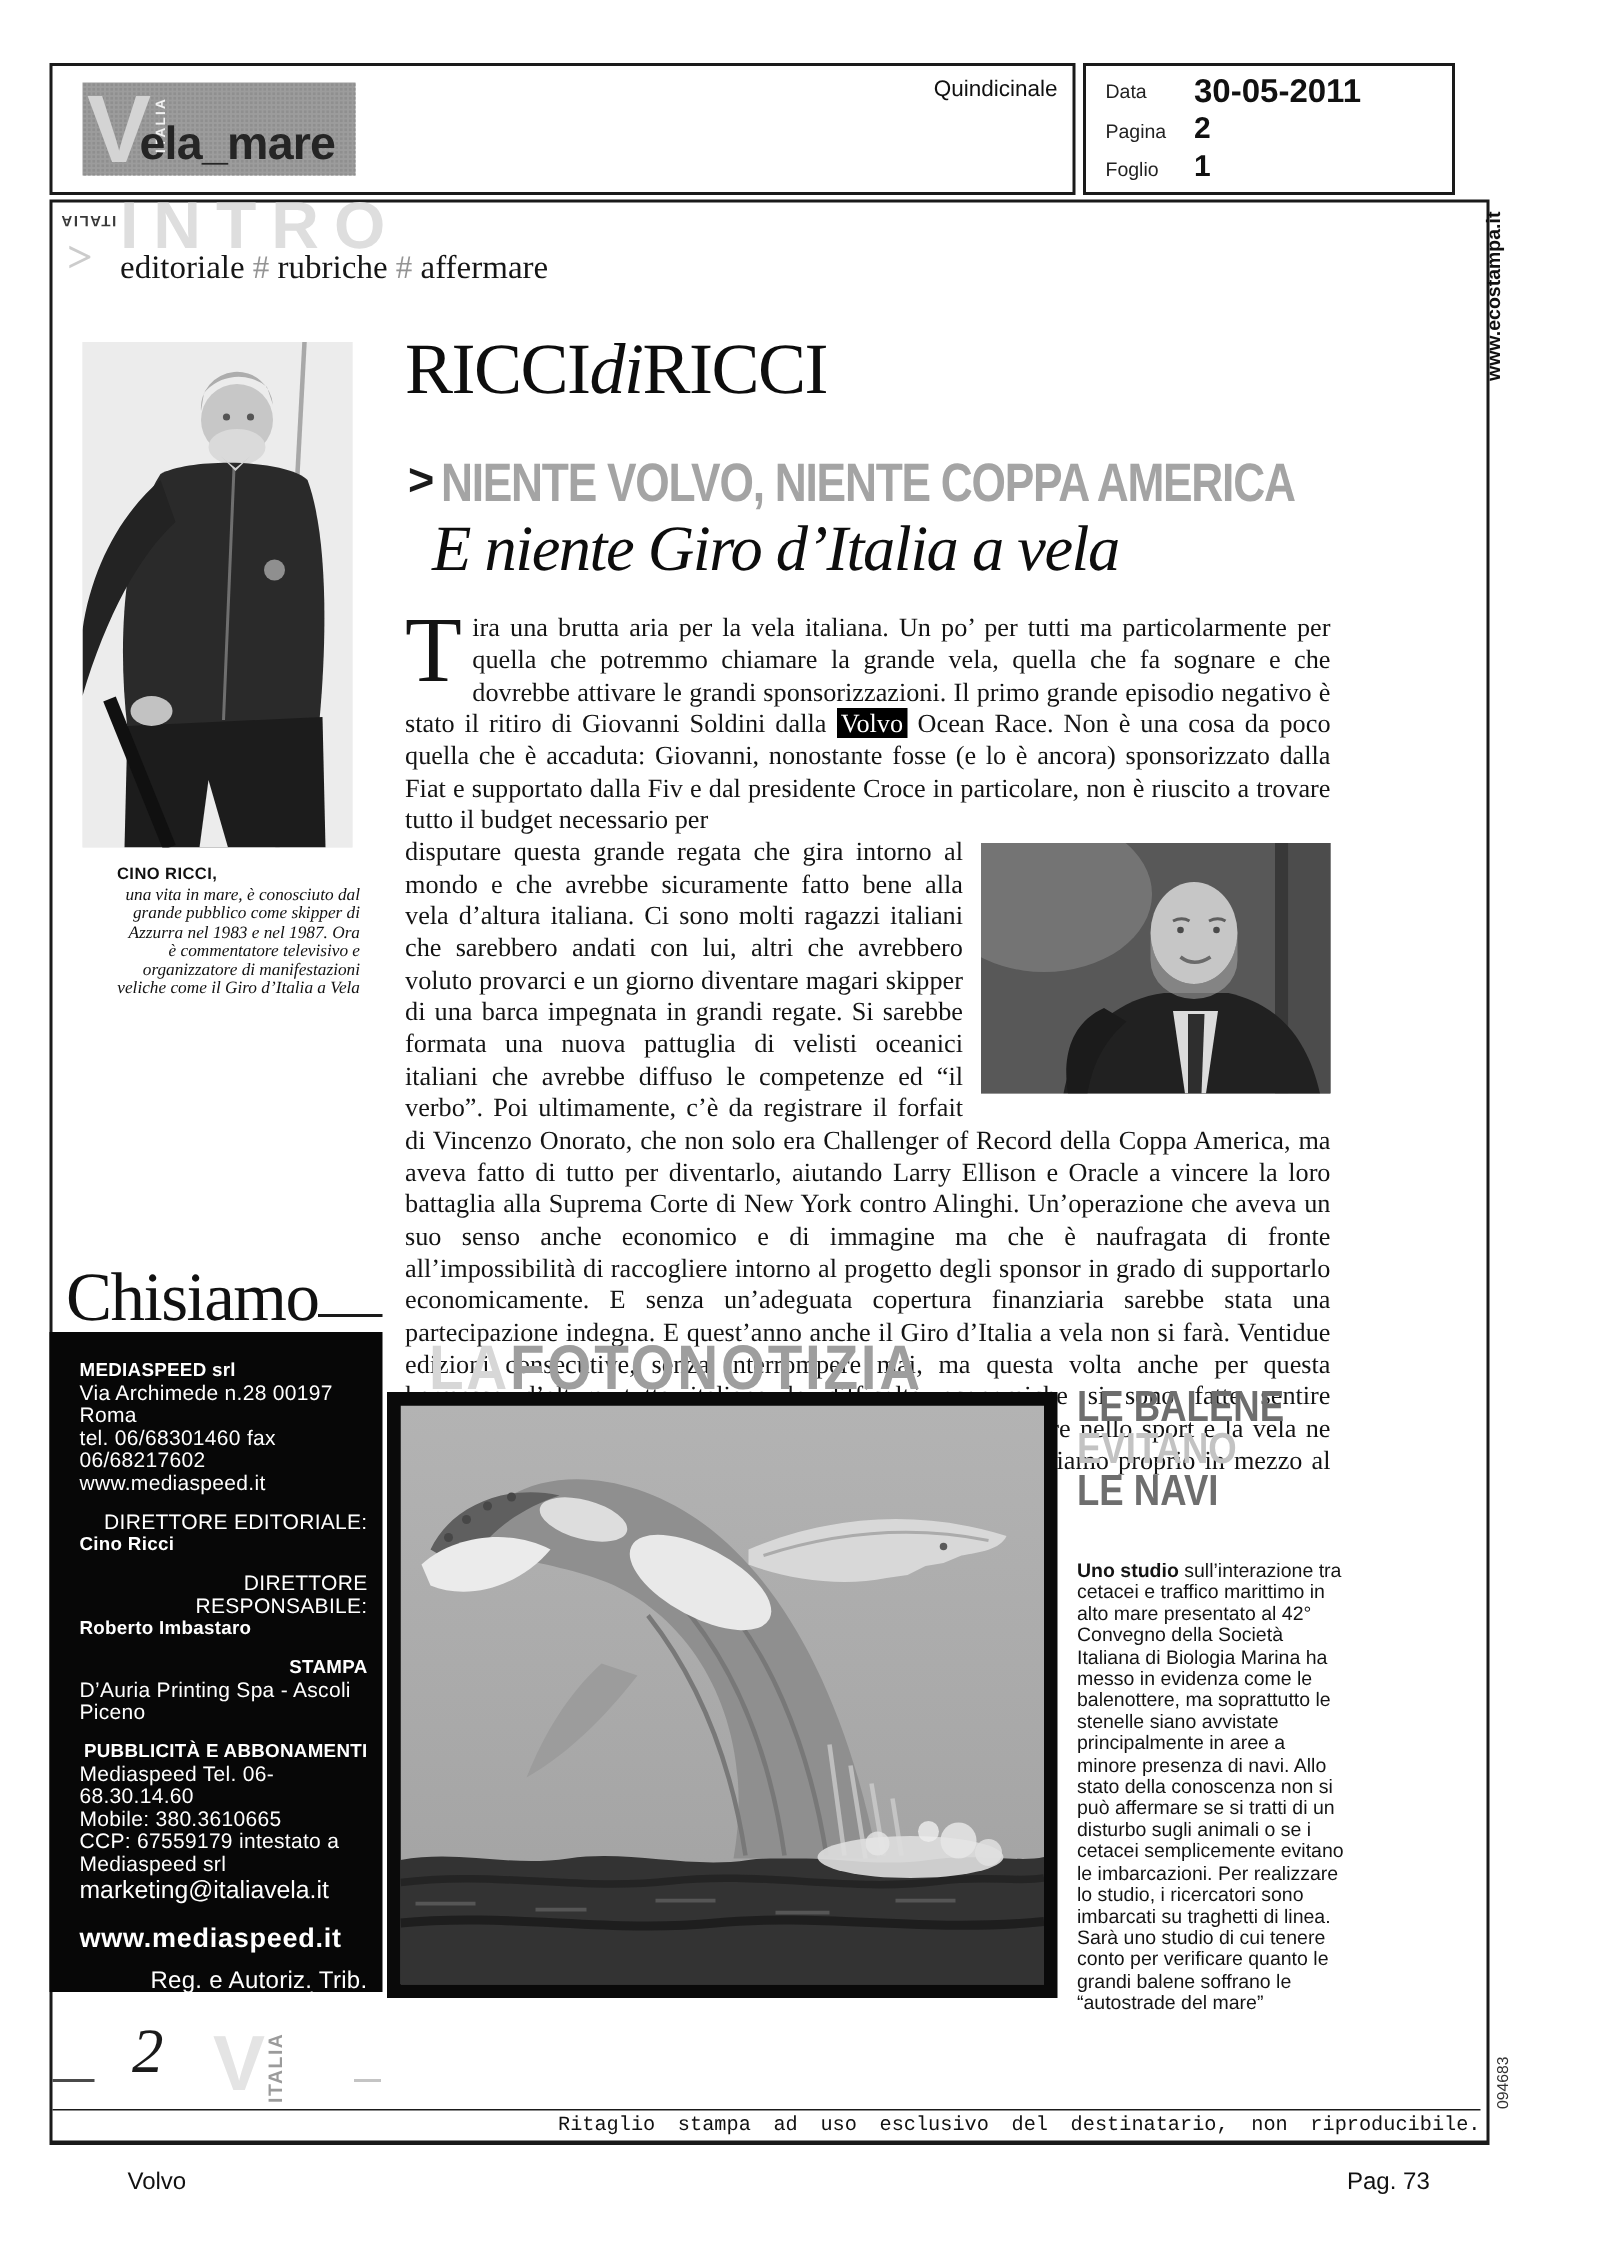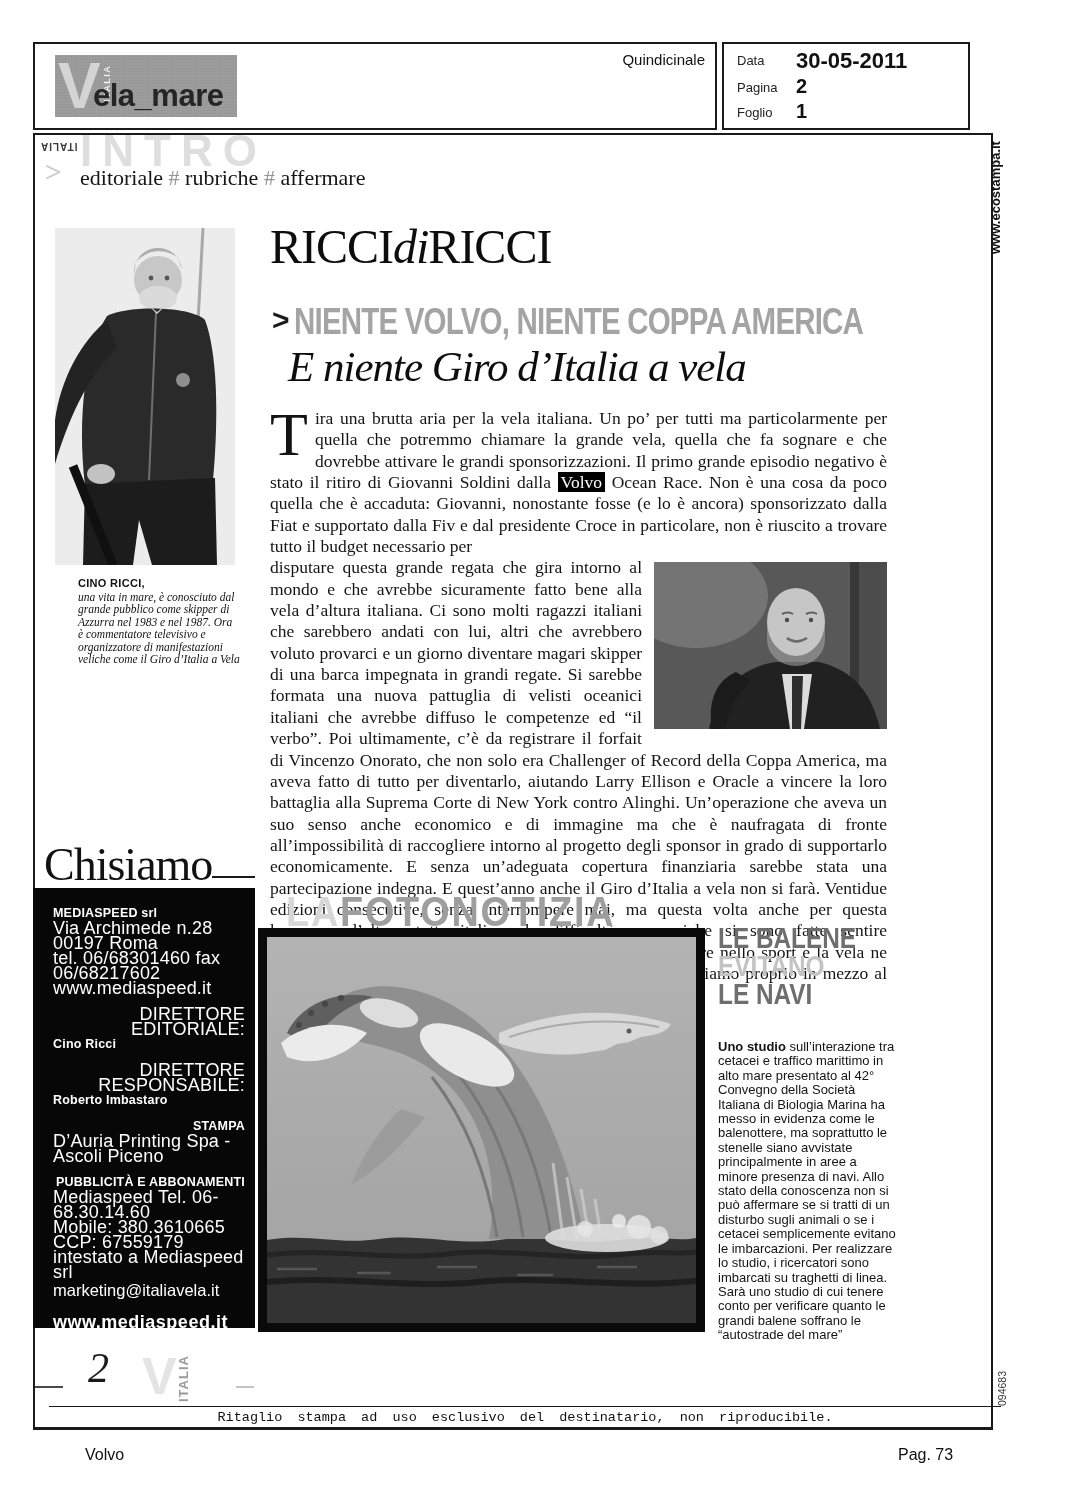--- a/index.html
+++ b/index.html
@@ -16,22 +16,22 @@
         font:bold 9px "Liberation Sans",sans-serif;color:#f2f2f2;letter-spacing:1.5px;}
   .logo-word{left:38px;bottom:3px;font:bold 31px "Liberation Sans",sans-serif;color:#252525;letter-spacing:-0.5px;}
   .quindicinale{right:10px;top:7px;font:15px "Liberation Sans",sans-serif;color:#111;}
   .hdr-right{left:722px;top:42px;width:244px;height:84px;border:2px solid #1a1a1a;background:#fff;
         font-family:"Liberation Sans",sans-serif;}
   .meta-label{left:13px;font-size:13px;color:#222;}
   .meta-value{left:72px;font-weight:bold;color:#111;}
 
   
   .frame{left:33px;top:133px;width:956px;height:1292px;border:2px solid #1a1a1a;border-bottom-width:3px;}
-  .rit-band{left:49px;top:1406px;width:952px;height:19px;border-top:1px solid #1a1a1a;
-        font:13.5px "Liberation Mono",monospace;word-spacing:7px;text-align:center;padding-top:3px;box-sizing:border-box;}
+  .rit-band{left:35px;top:1406px;width:952px;height:19px;border-top:1px solid #1a1a1a;
+        font:13.5px "Liberation Mono",monospace;word-spacing:7px;text-align:right;padding-top:3px;box-sizing:border-box;}
   .ecostampa{left:988px;top:136px;height:118px;writing-mode:vertical-rl;transform:rotate(180deg);
         font:bold 13px "Liberation Sans",sans-serif;color:#111;}
   .code-edge{left:996px;top:1360px;height:46px;writing-mode:vertical-rl;transform:rotate(180deg);
         font:10.5px "Liberation Sans",sans-serif;color:#333;}
 
   
   .ghost-intro{left:80px;top:126px;font:bold 44px "Liberation Sans",sans-serif;color:#dedede;letter-spacing:10px;}
   .italia-flip{left:40px;top:141px;font:bold 10px "Liberation Sans",sans-serif;color:#3a3a3a;
         letter-spacing:1px;transform:rotate(180deg);}
   .intro-arrow{left:44px;top:155px;font:bold italic 30px "Liberation Serif",serif;color:#cccccc;}
@@ -49,27 +49,27 @@
   .body-text{left:270px;top:408px;width:617px;font-size:17.5px;line-height:1.22;text-align:justify;color:#141414;}
   .body-text p{margin:0;}
   .dropcap{float:left;font-size:62px;line-height:48px;padding:2px 7px 0 0;}
   .volvo{background:#000;color:#fff;padding:0 3px;}
   .photo-onorato{float:right;width:233px;height:167px;margin:5px 0 8px 12px;background:#555;}
 
   
   .photo-ricci{left:55px;top:228px;width:180px;height:337px;background:#ececec;}
   .caption{left:78px;top:577px;width:162px;font-family:"Liberation Serif",serif;}
   .caption .nm{font:bold 11px "Liberation Sans",sans-serif;letter-spacing:.3px;}
-  .caption .bio{font:italic 11.5px "Liberation Serif",serif;line-height:12.4px;margin-top:2px;}
+  .caption .bio{font:italic 11.5px "Liberation Serif",serif;line-height:12.4px;margin-top:2px;text-align:right;}
 
   .chisiamo-title{left:44px;top:838px;font:46px "Liberation Serif",serif;letter-spacing:-1px;}
   .chisiamo-rule{left:212px;top:876px;width:43px;height:2px;background:#1a1a1a;}
   .mast{left:33px;top:888px;width:222px;height:440px;background:#070707;color:#fff;
         font-family:"Liberation Sans",sans-serif;padding:18px 10px 0 20px;box-sizing:border-box;overflow:hidden;}
-  .m-r{font-size:18px;line-height:15px;letter-spacing:.2px;}
+  .m-r{font-size:14px;line-height:15px;letter-spacing:.2px;}
   .m-b{font-size:12.5px;line-height:15px;font-weight:bold;letter-spacing:.2px;}
   .g{margin-top:11px;text-align:right;}
   .m-email{font-size:16.5px;line-height:20px;}
   .m-web{font-size:18px;line-height:21px;font-weight:bold;letter-spacing:.5px;margin-top:12px;}
   .m-sm{font-size:16px;line-height:13.5px;letter-spacing:.2px;}
 
   .pg2-dash-l{left:35px;top:1386px;width:28px;height:2px;background:#4a4a4a;}
   .pg2{left:88px;top:1344px;font:italic 42px "Liberation Serif",serif;color:#1a1a1a;}
   .pg2-ghost-v{left:142px;top:1346px;font:bold 52px "Liberation Sans",sans-serif;color:#e4e4e4;}
   .pg2-italia{left:176px;top:1350px;height:52px;writing-mode:vertical-rl;transform:rotate(180deg);

